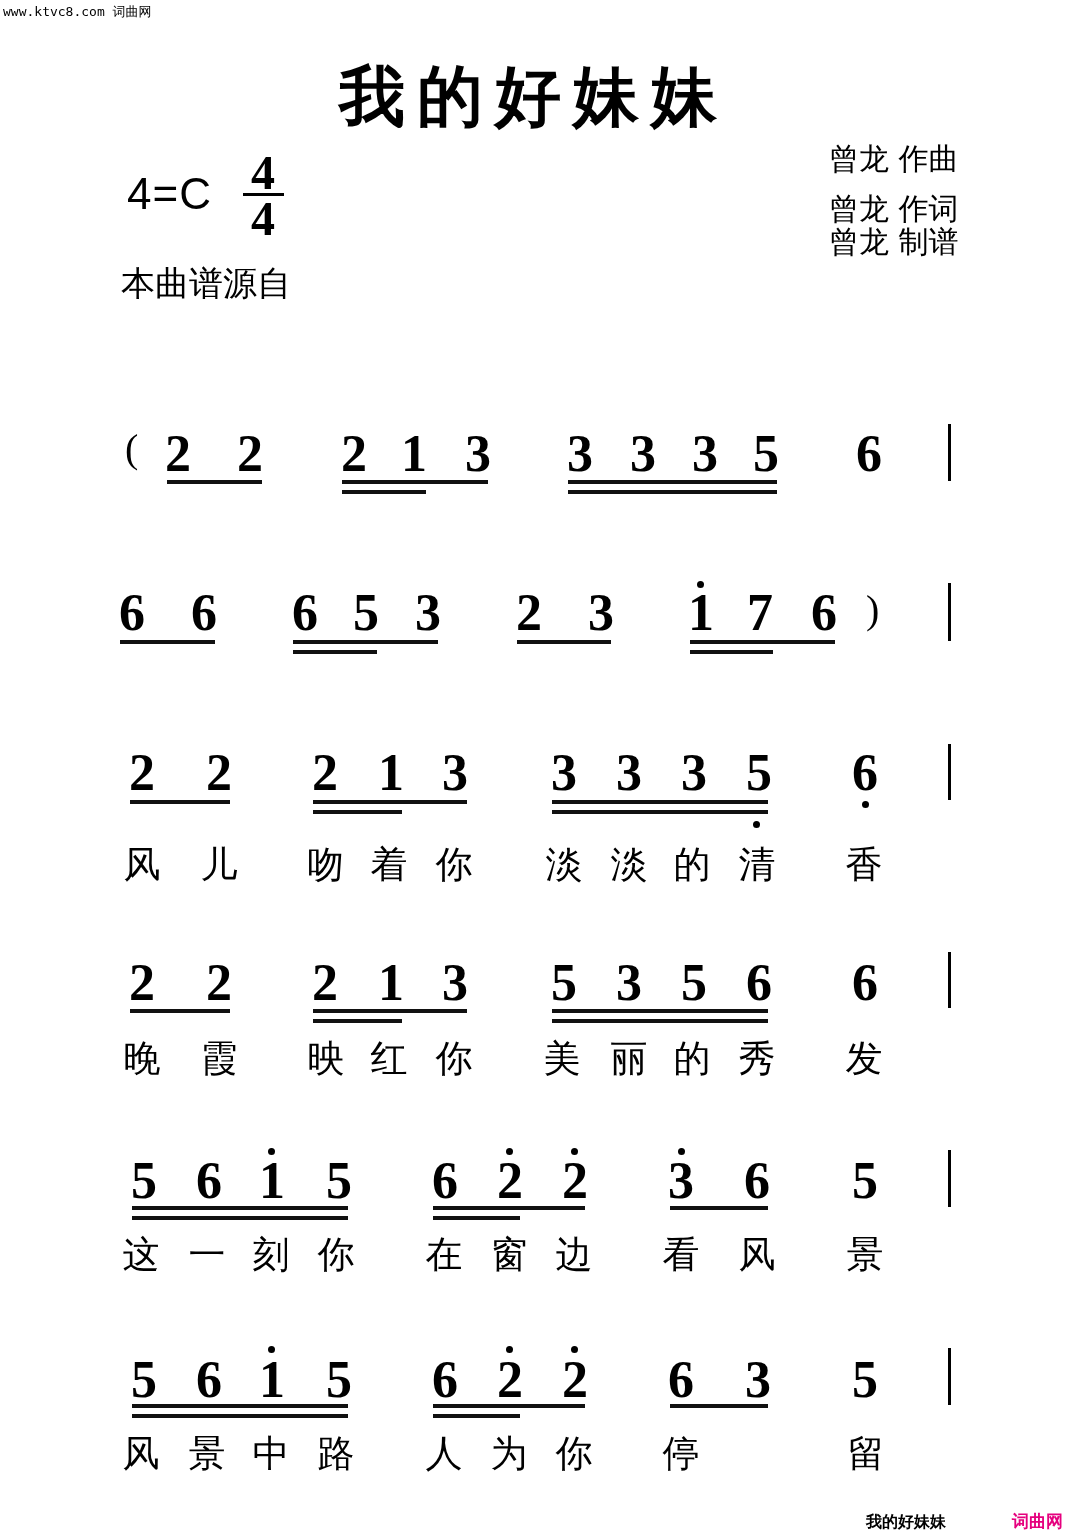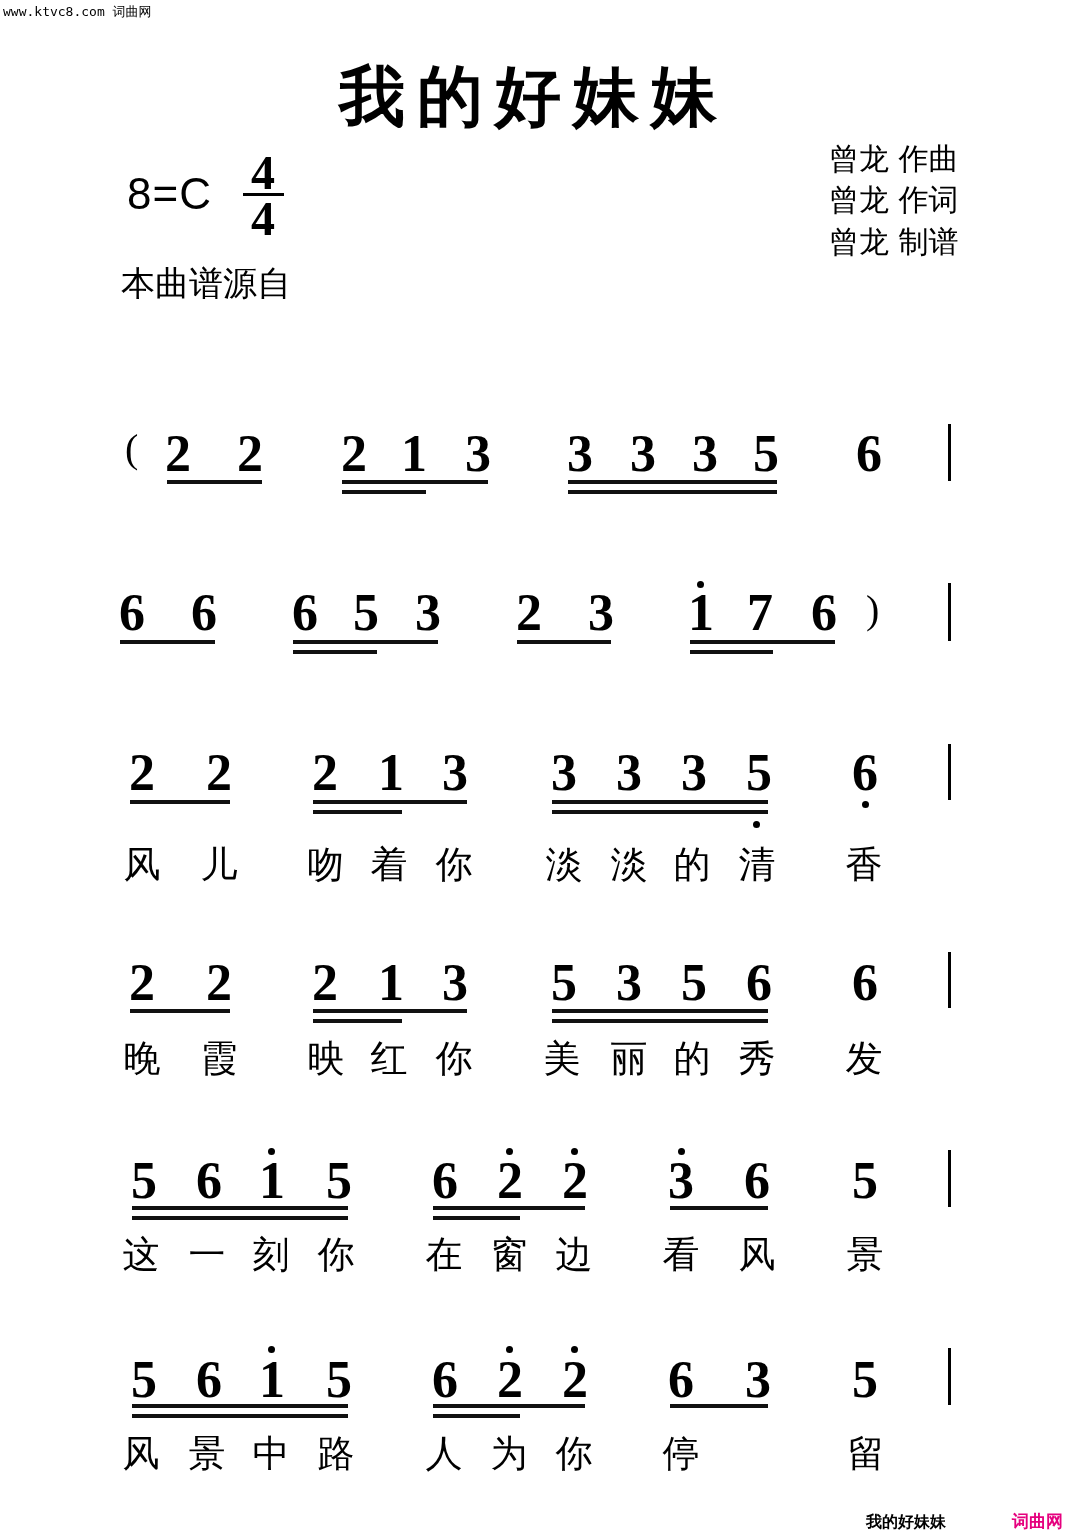--- a/index.html
+++ b/index.html
@@ -67,31 +67,31 @@
     left: 1012px; top: 1512px;
     font: bold 17px/19px "DejaVu Sans", sans-serif;
   }
 </style>
 </head>
 <body>
 
 <div class="abs watermark">www.ktvc8.com 词曲网</div>
 <div class="abs title">我的好妹妹</div>
 
-<div class="abs key">8=C</div>
+<div class="abs key">4=C</div>
 <div>
   <div class="abs ts-num" style="left:248px;top:149px">4</div>
   <div class="abs ts-line"></div>
   <div class="abs ts-num" style="left:248px;top:195px">4</div>
 </div>
 <div class="abs tempo">本曲谱源自</div>
 
 <div>
   <div class="abs credit" style="top:143px">曾龙 作曲</div>
-  <div class="abs credit" style="top:184px">曾龙 作词</div>
+  <div class="abs credit" style="top:193px">曾龙 作词</div>
   <div class="abs credit" style="top:226px">曾龙 制谱</div>
 </div>
 
 <div>
   <div class="paren" style="left:125px;top:429px">(</div>
   <div class="n" style="left:163px;top:428px">2</div>
   <div class="n" style="left:235px;top:428px">2</div>
   <div class="n" style="left:339px;top:428px">2</div>
   <div class="n" style="left:399px;top:428px">1</div>
   <div class="n" style="left:463px;top:428px">3</div>

